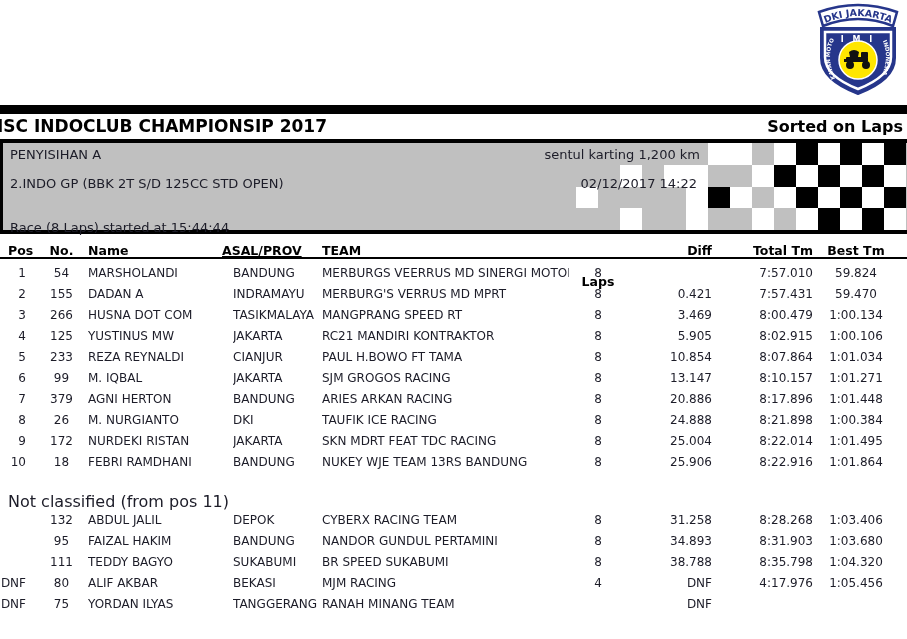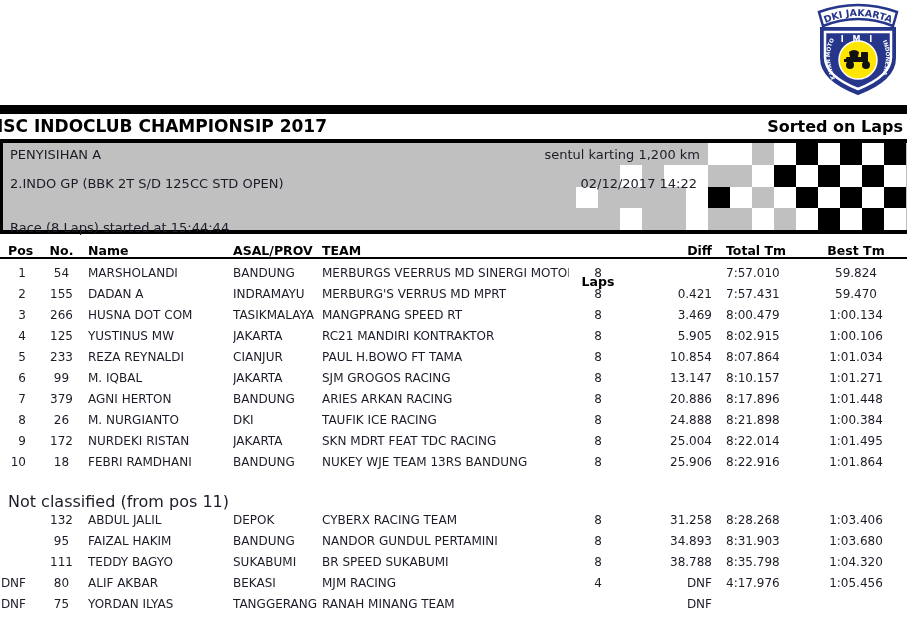--- a/index.html
+++ b/index.html
@@ -27,21 +27,21 @@
   .hdr{top:243px;font-weight:bold;font-size:12.5px;color:#000;}
   .row{position:absolute;left:0;width:907px;height:21px;font-size:12px;}
   .cell{position:absolute;top:3px;white-space:nowrap;}
   .c-pos {left:-10px;width:36px;text-align:right;}
   .c-no  {left:40px;width:43px;text-align:center;}
   .c-name{left:88px;width:142px;overflow:hidden;}
   .c-asal{left:233px;width:84px;overflow:hidden;}
   .c-team{left:322px;width:247px;overflow:hidden;}
   .c-laps{left:578px;width:40px;text-align:center;}
   .c-diff{left:630px;width:82px;text-align:right;}
-  .c-total{left:726px;width:87px;text-align:left;}
+  .c-total{left:726px;width:87px;text-align:right;}
   .c-best{left:815px;width:82px;text-align:center;}
   .nc-label{left:8px;top:492px;font-size:16px;}
   
   .logo{right:4px;top:2px;width:90px;height:95px;}
 </style>
 </head>
 <body>
 
 <div class="page">
 
@@ -155,21 +155,21 @@
     </div>
   <div class="abs info-l" style="top:147px;">PENYISIHAN A</div>
   <div class="abs info-r" style="top:147px;left:500px;">sentul karting 1,200 km</div>
   <div class="abs info-l" style="top:176px;">2.INDO GP (BBK 2T S/D 125CC STD OPEN)</div>
   <div class="abs info-r" style="top:176px;left:497px;">02/12/2017 14:22</div>
   <div class="abs info-l" style="top:220px;">Race (8 Laps) started at 15:44:44</div>
 
   <div class="abs hdr" style="left:8px;">Pos</div>
   <div class="abs hdr c-no" style="top:243px;">No.</div>
   <div class="abs hdr" style="left:88px;">Name</div>
-  <div class="abs hdr" style="left:233px;">ASAL/PROV</div>
+  <div class="abs hdr" style="left:222px;text-decoration:underline;">ASAL/PROV</div>
   <div class="abs hdr" style="left:322px;">TEAM</div>
   <div class="abs hdr c-laps" style="top:243px;margin-top:31px;">Laps</div>
   <div class="abs hdr c-diff" style="top:243px;">Diff</div>
   <div class="abs hdr c-total" style="top:243px;">Total Tm</div>
   <div class="abs hdr c-best" style="top:243px;">Best Tm</div>
   <div class="abs hdrline"></div>
 
   <div id="rows">
       <div class="row" style="top: 263px;">
         <span class="cell c-pos">1</span>

